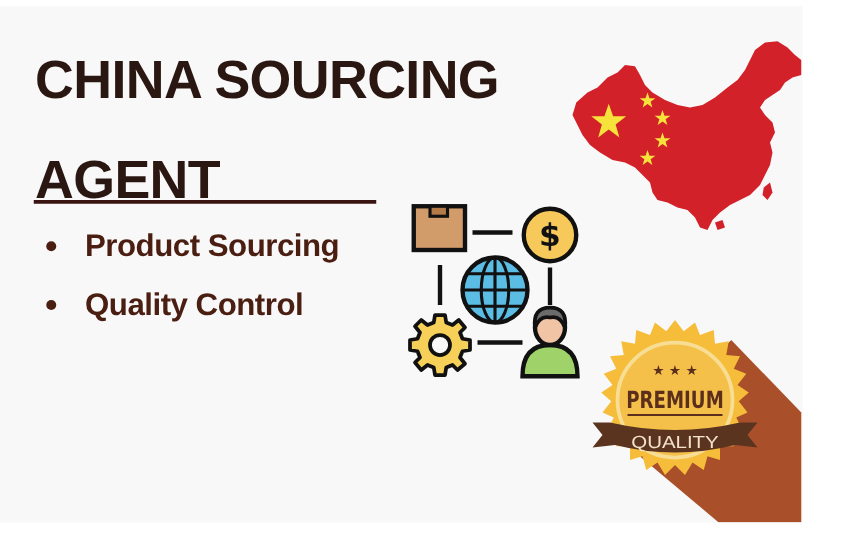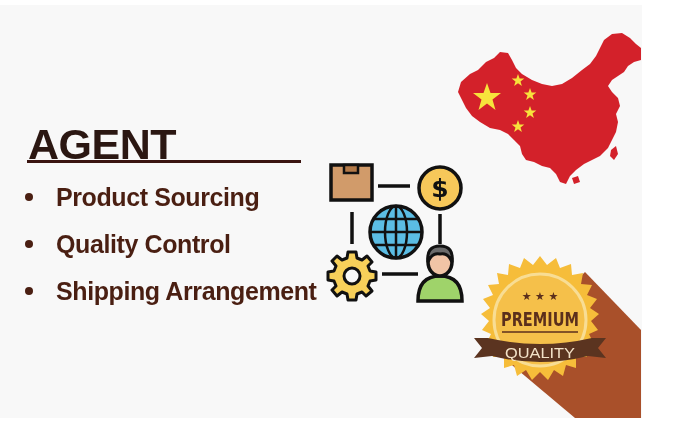--- a/index.html
+++ b/index.html
@@ -17,46 +17,46 @@
     color: #2b1712; font-size: 43px; line-height: 1; letter-spacing: -0.5px;
     white-space: nowrap;
   }
   .title.l1 { top: 38px; }
   .title.l2 { top: 93px; margin-top: 25px; }
   .divider {
     position: absolute; left: 27px; top: 155px; width: 274px; height: 3px;
     background: #3a1410;
   }
   .services {
-    position: absolute; left: 24px; top: 175px; margin: 0; padding: 0; list-style: none;
+    position: absolute; left: 36px; top: 175px; margin: 0; padding: 0; list-style: none;
   }
   .services li {
     position: relative; height: 47px; padding-left: 32px;
     color: #4a1f12; font-family: "Liberation Sans", sans-serif; font-weight: 700;
     font-size: 25px; line-height: 34px; letter-spacing: -0.4px; white-space: nowrap;
   }
   .services li .dot {
     position: absolute; left: 1px; top: 13px; width: 8px; height: 8px; border-radius: 50%;
     background: #4a1f12;
   }
   svg { position: absolute; }
   .badge-premium { font-family: "DejaVu Sans", sans-serif; font-weight: 700; }
 </style>
 </head>
 <body>
 
 <div class="panel">
 
+  <h1 class="title l1">CHINA SOURCING</h1>
   <h1 class="title l2">AGENT</h1>
   <div class="divider"></div>
 
   <ul class="services">
     <li><span class="dot"></span><span>Product Sourcing</span></li>
     <li><span class="dot"></span><span>Quality Control</span></li>
-    <li><span class="dot"></span><span>Shipping Arrangement</span></li>
   </ul>
 
   <svg style="left:455px; top:25px;" width="187" height="160" viewBox="455 30 187 160">
     <path fill="#d3212a" d="
       M 461 82 L 470 74 L 478 70 L 486 62 L 494 58 L 500 52 L 508 53 L 512 60 L 516 68 L 522 74
       L 532 80 L 542 84 L 552 86 L 562 84 L 572 78 L 582 70 L 590 64 L 596 56 L 600 48 L 604 40
       L 612 34 L 622 33 L 630 38 L 636 44 L 641 48 L 641 60 L 634 62 L 628 66 L 624 72 L 618 76
       L 612 80 L 608 86 L 612 92 L 618 98 L 620 106 L 616 114 L 618 122 L 616 132 L 612 140
       L 608 148 L 600 156 L 592 160 L 584 164 L 576 170 L 570 176 L 566 184 L 560 182 L 556 174
       L 550 168 L 542 166 L 534 162 L 526 160 L 522 154 L 520 146 L 514 140 L 508 134 L 500 130

